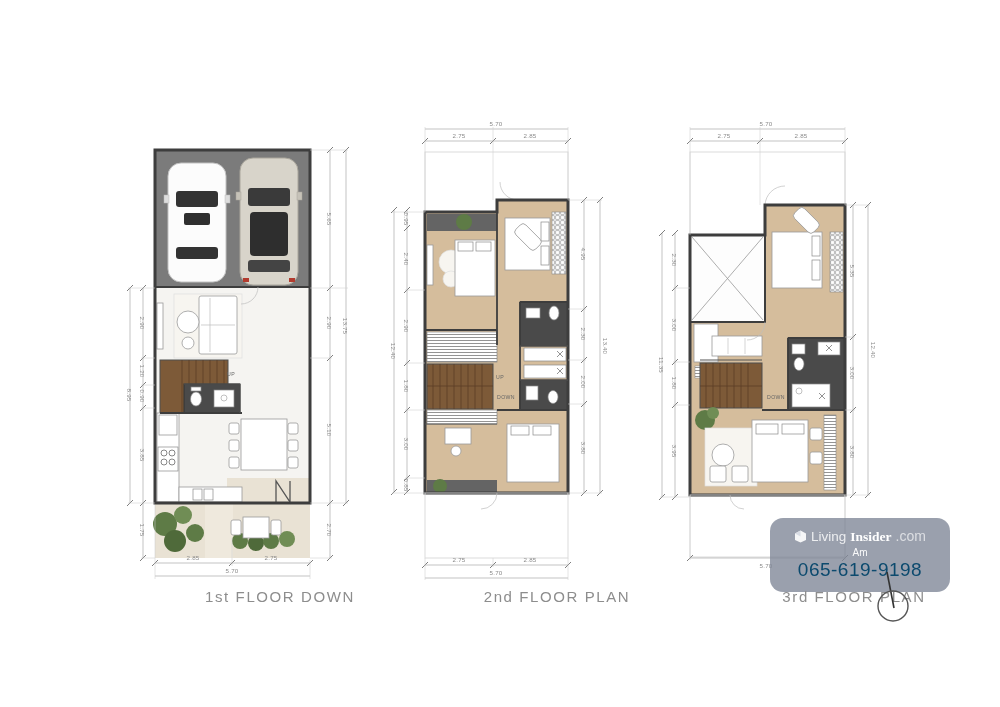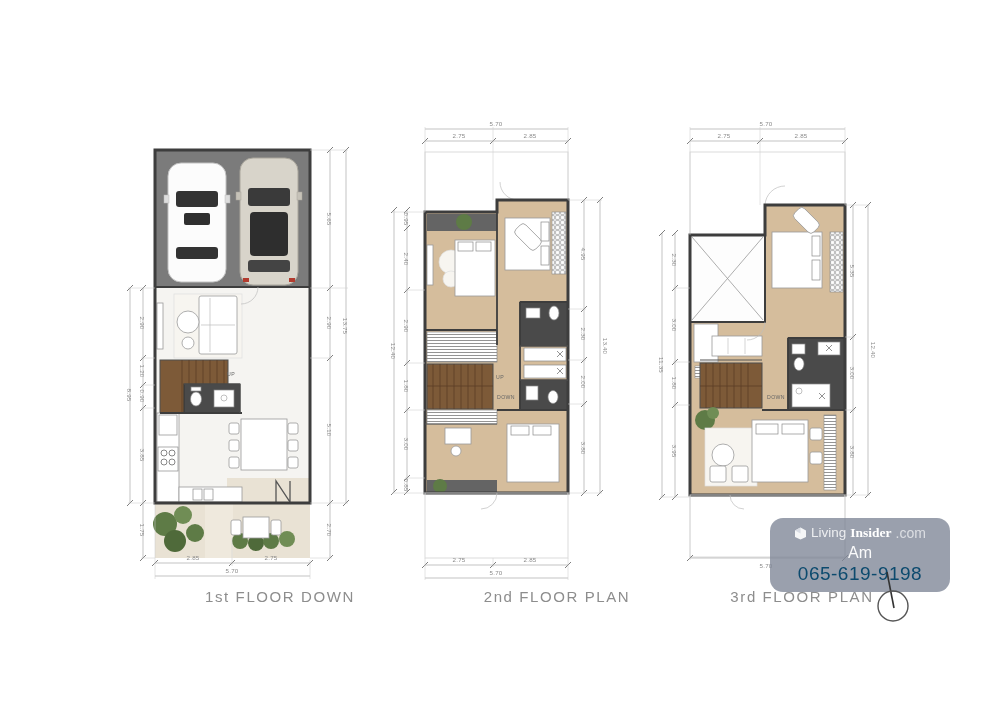--- a/index.html
+++ b/index.html
@@ -26,21 +26,21 @@
   .plan-label{position:absolute;top:588px;transform:translateX(-50%);z-index:2;
       font-size:15px;color:#8d8d8d;letter-spacing:1.6px;white-space:nowrap;}
   
   .wm{position:absolute;left:770px;top:518px;width:180px;height:74px;z-index:1;
       background:rgba(125,133,150,.78);border-radius:13px;display:flex;flex-direction:column;
       align-items:center;justify-content:center;gap:1px;}
   .wm-brand{display:flex;align-items:center;gap:4px;line-height:14px;}
   .wm-living{color:rgba(255,255,255,.82);font-size:13.5px;font-weight:400;}
   .wm-insider{color:#ffffff;font-size:13.5px;font-weight:700;font-family:Liberation Serif, serif;}
   .wm-tld{color:rgba(255,255,255,.65);font-size:14px;align-self:flex-end;margin-bottom:1px;}
-  .wm-agent{color:rgba(255,255,255,.95);font-size:16px;margin-top:2px;}
+  .wm-agent{color:rgba(255,255,255,.95);font-size:10px;margin-top:2px;}
   .wm-phone{color:#0c4a6e;font-size:19px;letter-spacing:.5px;}
   .pin{position:absolute;left:860px;top:555px;z-index:3;}
 </style>
 </head>
 <body>
 
 <div class="canvas">
 
 <svg class="sheet" width="1000" height="707" viewBox="0 0 1000 707">
   <defs>
@@ -498,21 +498,21 @@
       <line x1="845" y1="337" x2="855" y2="337" class="ext"></line>
           <line x1="845" y1="410" x2="855" y2="410" class="ext"></line>
       <line x1="845" y1="495" x2="870" y2="495" class="ext"></line>
           <line x1="845" y1="205" x2="870" y2="205" class="ext"></line>
     </g>
   </g>
 </svg>
 
 <div class="plan-label" style="left:280px">1st FLOOR DOWN</div>
 <div class="plan-label" style="left:557px">2nd FLOOR PLAN</div>
-<div class="plan-label" style="left:802px">3rd FLOOR PLAN</div>
+<div class="plan-label" style="left:854px">3rd FLOOR PLAN</div>
 
 <div class="wm">
   <div class="wm-brand">
     <svg width="13" height="13" viewBox="0 0 13 13">
       <path d="M6.5,0.5 L12,3.5 L12,10 L6.5,12.5 L1,10 L1,3.5 Z" fill="#ffffff" opacity=".9"></path>
       <path d="M6.5,0.5 L6.5,6.5 L1,3.5 Z" fill="#d8dce4"></path>
     </svg>
     <span class="wm-living">Living</span>
         <span class="wm-insider">Insider</span>
         <span class="wm-tld">.com</span>

